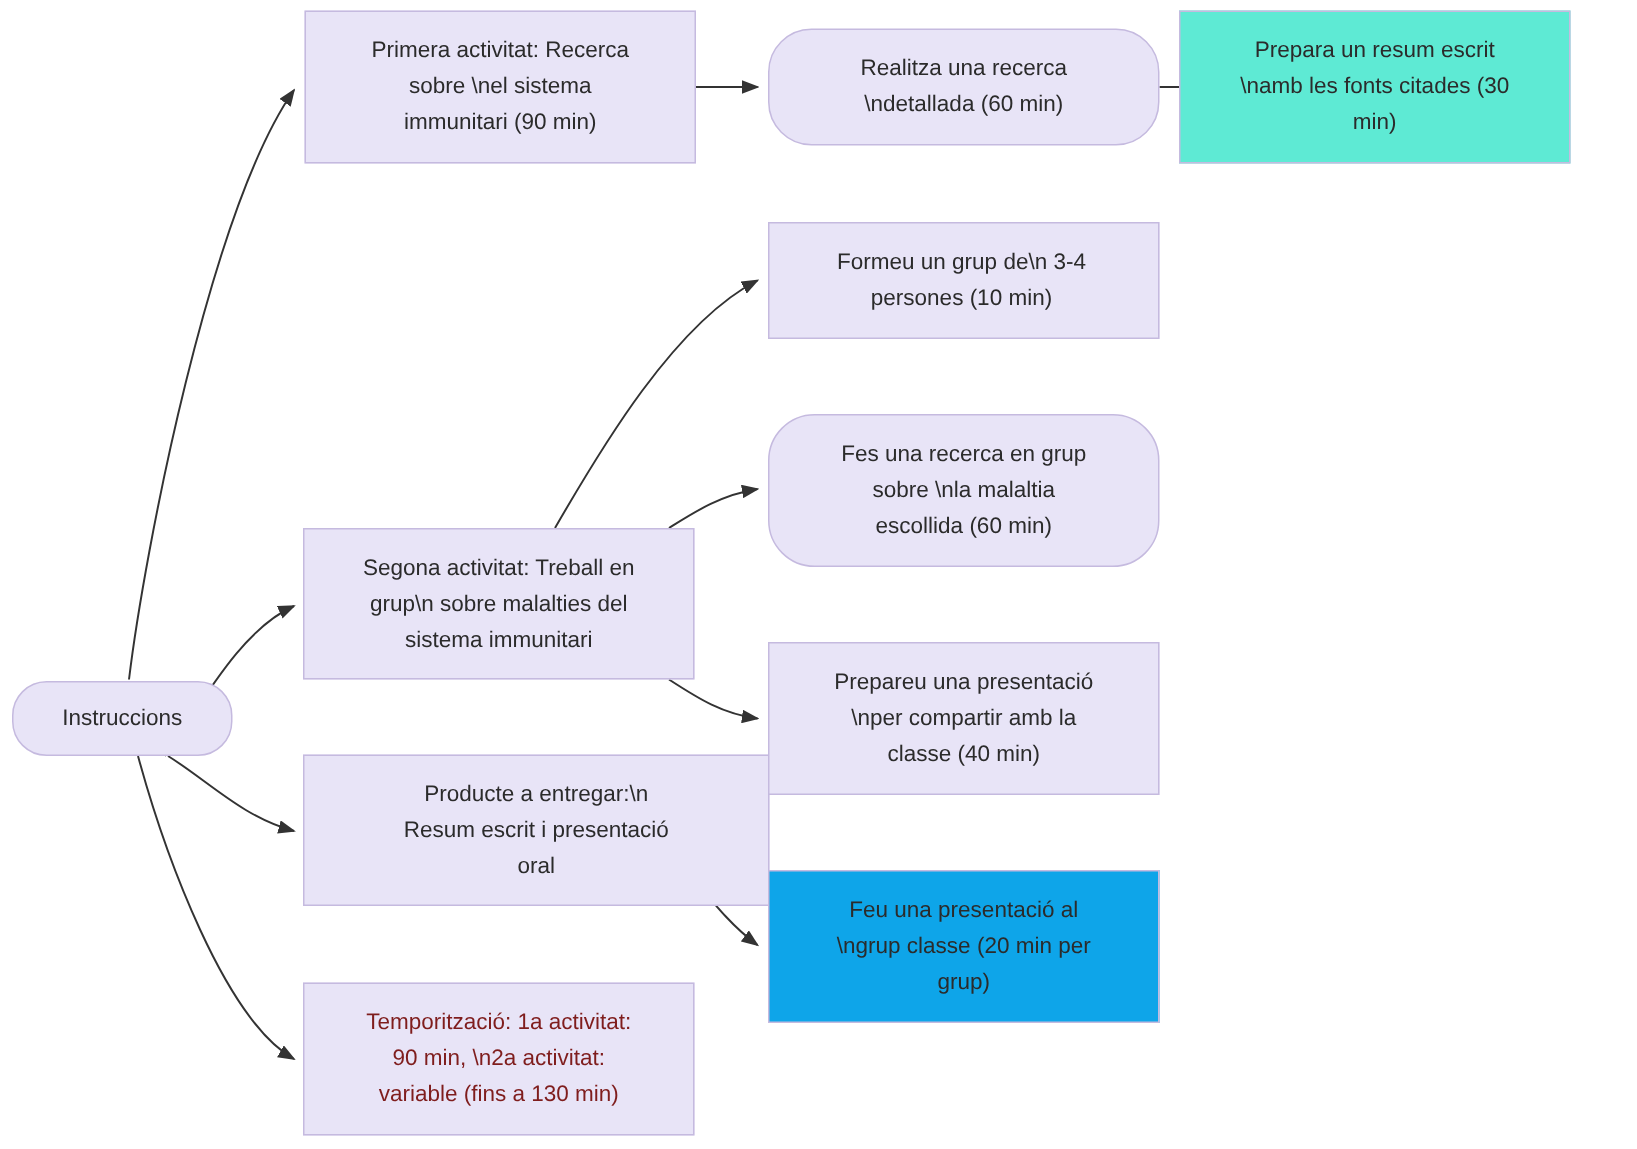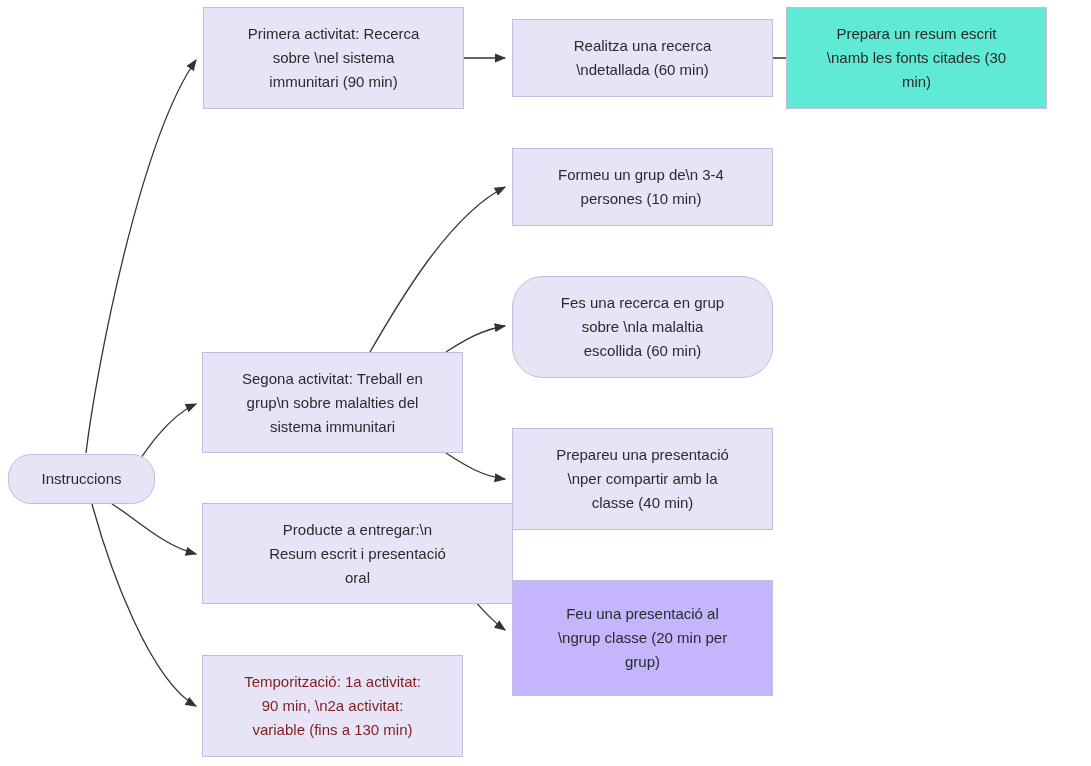--- a/index.html
+++ b/index.html
@@ -71,40 +71,40 @@
         <path d="M 440,560 C 464,585 480,612 505,630" fill="none" stroke="#333333" stroke-width="1.3" marker-end="url(#arrowhead)"></path>
         <path d="M 92,504 C 110,570 150,680 196,706" fill="none" stroke="#333333" stroke-width="1.3" marker-end="url(#arrowhead)"></path>
       </g>
   </svg>
 
   <div id="nodes">
       <div class="node" style="left: 8px; top: 454px; width: 147px; height: 50px; background: rgb(232, 228, 247); border-color: rgb(197, 186, 223); color: rgb(43, 43, 43); border-radius: 23px;"><span class="node-label">Instruccions</span></div>
       <div class="node" style="left: 203px; top: 7px; width: 261px; height: 102px; background: rgb(232, 228, 247); border-color: rgb(197, 186, 223); color: rgb(43, 43, 43);"><span class="node-label">Primera activitat: Recerca
 sobre \nel sistema
 immunitari (90 min)</span></div>
-      <div class="node" style="left: 512px; top: 19px; width: 261px; height: 78px; background: rgb(232, 228, 247); border-color: rgb(197, 186, 223); color: rgb(43, 43, 43);"><span class="node-label">Realitza una recerca
+      <div class="node" style="left: 512px; top: 19px; width: 261px; height: 78px; background: rgb(232, 228, 247); border-color: rgb(197, 186, 223); color: rgb(43, 43, 43); border-radius: 29px;"><span class="node-label">Realitza una recerca
 \ndetallada (60 min)</span></div>
       <div class="node" style="left: 786px; top: 7px; width: 261px; height: 102px; background: #5eead4; border-color: rgb(197, 186, 223); color: rgb(43, 43, 43);"><span class="node-label">Prepara un resum escrit
 \namb les fonts citades (30
 min)</span></div>
       <div class="node" style="left: 512px; top: 148px; width: 261px; height: 78px; background: rgb(232, 228, 247); border-color: rgb(197, 186, 223); color: rgb(43, 43, 43); padding-left: 7px;"><span class="node-label">Formeu un grup de\n 3-4
 persones (10 min)</span></div>
       <div class="node" style="left: 202px; top: 352px; width: 261px; height: 101px; background: rgb(232, 228, 247); border-color: rgb(197, 186, 223); color: rgb(43, 43, 43);"><span class="node-label">Segona activitat: Treball en
 grup\n sobre malalties del
 sistema immunitari</span></div>
       <div class="node" style="left: 512px; top: 276px; width: 261px; height: 102px; background: rgb(232, 228, 247); border-color: rgb(197, 186, 223); color: rgb(43, 43, 43); border-radius: 31px;"><span class="node-label">Fes una recerca en grup
 sobre \nla malaltia
 escollida (60 min)</span></div>
       <div class="node" style="left: 202px; top: 503px; width: 311px; height: 101px; background: rgb(232, 228, 247); border-color: rgb(197, 186, 223); color: rgb(43, 43, 43);"><span class="node-label">Producte a entregar:\n
 Resum escrit i presentació
 oral</span></div>
       <div class="node" style="left: 512px; top: 428px; width: 261px; height: 102px; background: rgb(232, 228, 247); border-color: rgb(197, 186, 223); color: rgb(43, 43, 43);"><span class="node-label">Prepareu una presentació
 \nper compartir amb la
 classe (40 min)</span></div>
-      <div class="node" style="left: 512px; top: 580px; width: 261px; height: 116px; background: #c4b5fd; border-color: rgb(197, 186, 223); color: rgb(43, 43, 43);"><span class="node-label">Feu una presentació al
+      <div class="node" style="left: 512px; top: 580px; width: 261px; height: 102px; background: #0ea5e9; border-color: rgb(197, 186, 223); color: rgb(43, 43, 43);"><span class="node-label">Feu una presentació al
 \ngrup classe (20 min per
 grup)</span></div>
       <div class="node" style="left: 202px; top: 655px; width: 261px; height: 102px; background: rgb(232, 228, 247); border-color: rgb(197, 186, 223); color: #7f1d1d;"><span class="node-label">Temporització: 1a activitat:
 90 min, \n2a activitat:
 variable (fins a 130 min)</span></div>
     </div>
 
 </div>
 
 </body></html>

